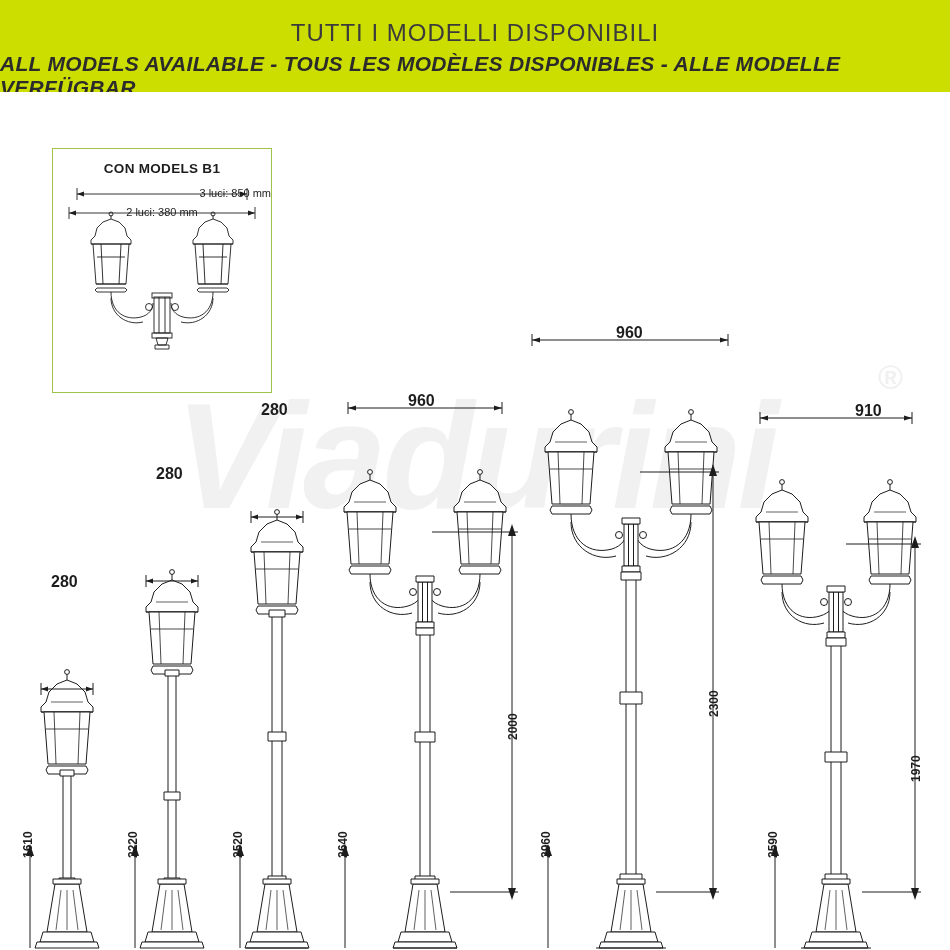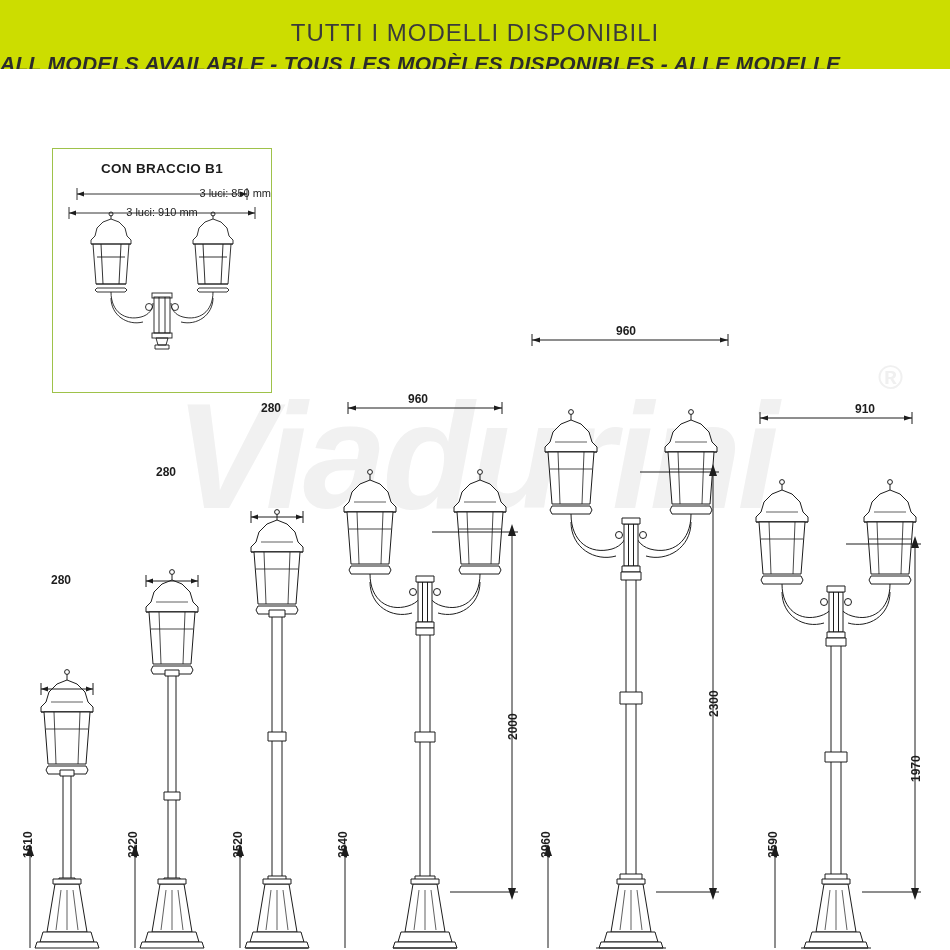--- a/index.html
+++ b/index.html
@@ -5,21 +5,21 @@
   html,body{margin:0;padding:0;}
   body{
     width:950px;height:950px;
     background:#ffffff;
     font-family:"Liberation Sans", sans-serif;
     position:relative;
     overflow:hidden;
   }
   
   .header{
-    position:absolute;left:0;top:0;width:950px;height:69px;
+    position:absolute;left:0;top:0;width:950px;height:92px;
     background:#ccdd00;
     overflow:hidden;
   }
   .header .line1{
     position:absolute;width:950px;text-align:center;top:19px;
     font-size:24px;letter-spacing:1px;color:#3b3b3b;font-weight:400;
   }
   .header .line2{
     position:absolute;width:950px;text-align:left;top:52px;
     font-size:21px;color:#2b2b2b;font-weight:bold;font-style:italic;
@@ -49,42 +49,42 @@
     position:absolute;left:0;top:38px;width:218px;text-align:right;
     font-size:11px;color:#1d1d1d;
   }
   .braccio-dim2{
     position:absolute;left:0;top:57px;width:218px;text-align:center;
     font-size:11px;color:#1d1d1d;
   }
   svg{display:block;}
   .stage{position:absolute;left:0;top:92px;width:950px;height:858px;}
   .dimlabel{
-    position:absolute;font-size:12px;color:#1d1d1d;font-weight:bold;
+    position:absolute;font-size:16px;color:#1d1d1d;font-weight:bold;
   }
   .vlabel{
     position:absolute;font-size:12px;color:#1d1d1d;font-weight:bold;
     transform:rotate(-90deg);transform-origin:left top;white-space:nowrap;
   }
 </style>
 </head>
 <body>
 
 <div class="header">
   <div class="line1">TUTTI I MODELLI DISPONIBILI</div>
   <div class="line2">ALL MODELS AVAILABLE - TOUS LES MODÈLES DISPONIBLES - ALLE MODELLE VERFÜGBAR</div>
 </div>
 
 <div class="watermark">Viadurini</div>
 <div class="wm-reg">®</div>
 
 <div class="braccio-box">
-  <div class="braccio-title">CON BRACCIO B1</div>
+  <div class="braccio-title">CON MODELS B1</div>
   <div class="braccio-dim1">3 luci: 850 mm</div>
-  <div class="braccio-dim2">3 luci: 910 mm</div>
+  <div class="braccio-dim2">2 luci: 380 mm</div>
   <svg width="218" height="243" viewBox="0 0 218 243">
     <g stroke="#1d1d1d" stroke-width="0.9" fill="none">
 
       <line x1="24" y1="45" x2="194" y2="45"></line>
       <line x1="24" y1="39" x2="24" y2="51"></line>
       <line x1="194" y1="39" x2="194" y2="51"></line>
       <polygon points="24,45 31,42.5 31,47.5" fill="#1d1d1d" stroke="none"></polygon>
       <polygon points="194,45 187,42.5 187,47.5" fill="#1d1d1d" stroke="none"></polygon>
 
       <line x1="16" y1="64" x2="202" y2="64"></line>

